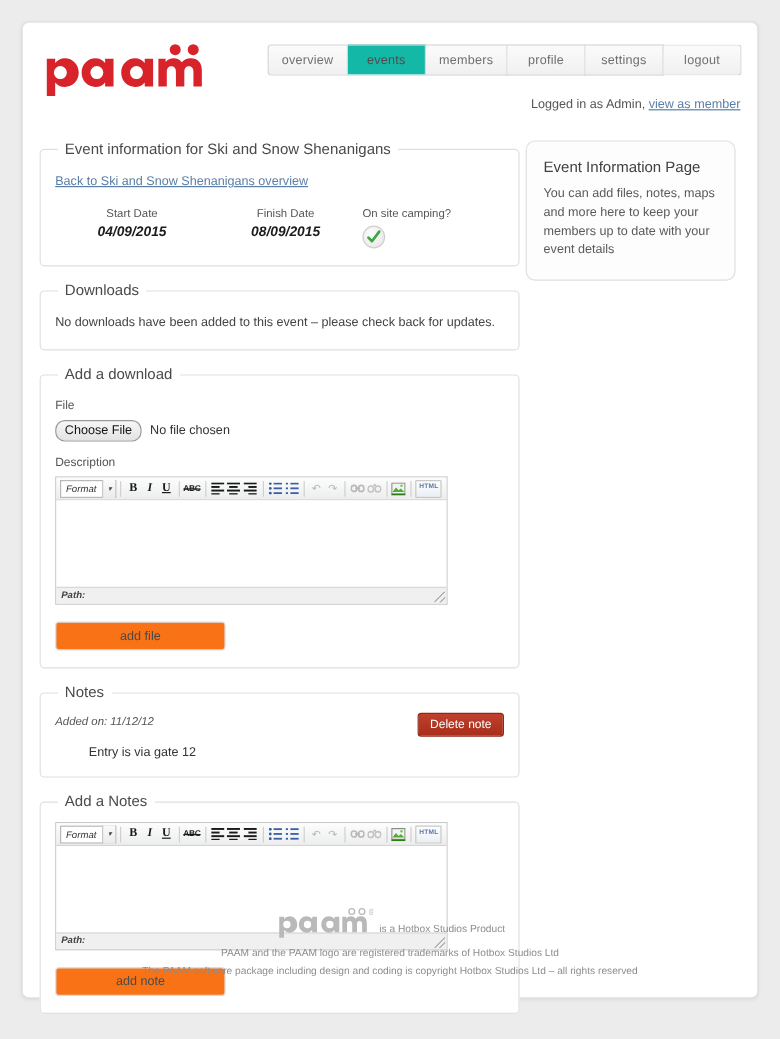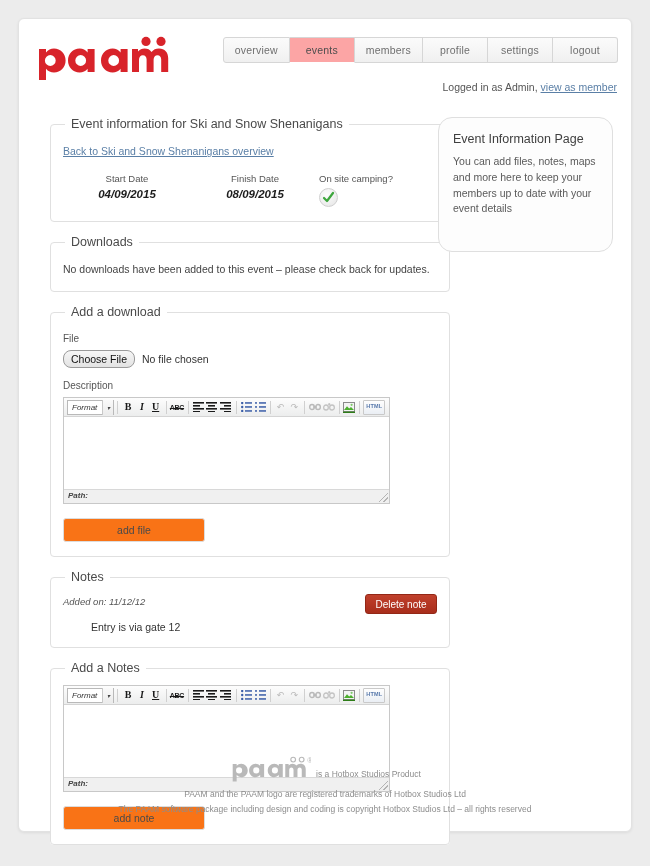--- a/index.html
+++ b/index.html
@@ -60,40 +60,39 @@
   .nav-tab:first-child {
     border-left-width: 1px;
     border-top-left-radius: 3px;
     border-bottom-left-radius: 3px;
   }
   .nav-tab:last-child {
     border-top-right-radius: 3px;
     border-bottom-right-radius: 3px;
   }
   .nav-tab.active {
-    background: #fca5a5;
+    background: #14b8a6;
     color: #4d4d4d;
     border-bottom-color: #ffffff;
   }
   .logged-in {
     position: absolute;
     right: 14px; top: 62px;
     font-size: 10.5px;
     color: #555;
   }
   .logged-in a {
     color: #5a7fa6;
     text-decoration: underline;
   }
 
   
   .body-wrap {
     position: relative;
     padding: 28px 14px 0 14px;
-    margin-left: 17px;
   }
   .col-main {
     width: 400px;
     display: inline-block;
     vertical-align: top;
   }
   .col-side {
     position: absolute;
     right: 18px; top: 28px;
     width: 175px;
@@ -311,23 +310,23 @@
   .note-body {
     font-size: 10.5px;
     color: #333;
     margin: 14px 0 0 0;
     padding-left: 28px;
   }
 
   
   .info-box {
     border: 1px solid #dfdfdf;
-    border-radius: 14px;
+    border-radius: 8px;
     background: #fdfdfd;
-    padding: 14px 14px 34px 14px;
+    padding: 14px 14px 16px 14px;
     min-height: 92px;
   }
   .info-title {
     font-size: 12.5px;
     color: #3f3f3f;
     margin: 0 0 8px 0;
     font-weight: normal;
   }
   .info-text {
     font-size: 10.5px;

